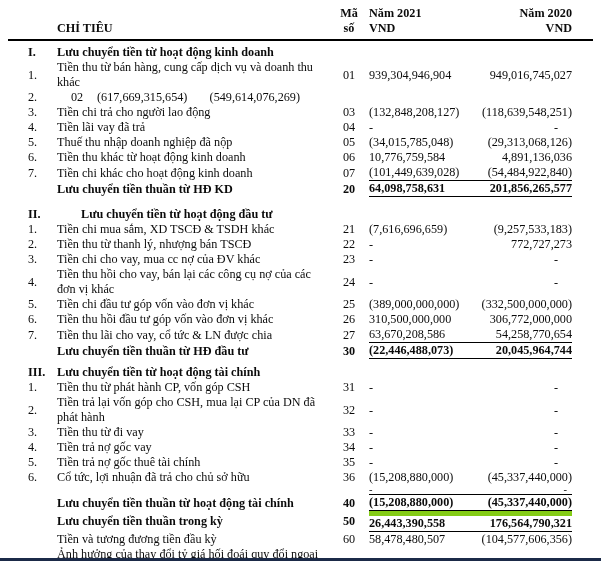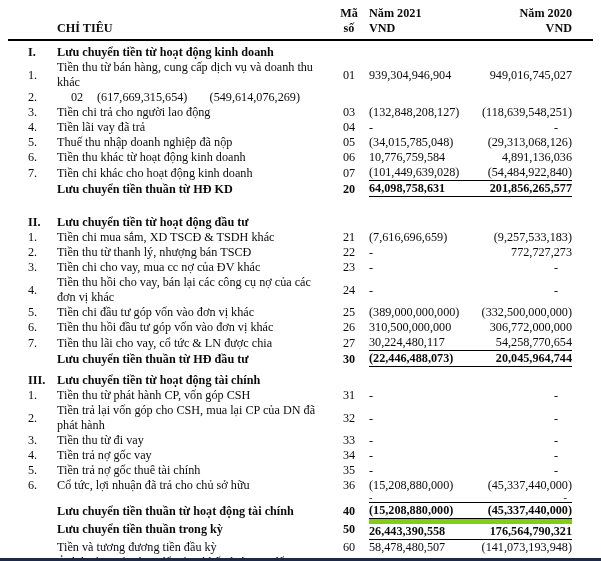--- a/index.html
+++ b/index.html
@@ -117,21 +117,21 @@
         <div class="c-v1">(101,449,639,028)</div>
         <div class="c-v2">(54,484,922,840)</div>
       </div>
       <div class="row total r-u">
         <div class="c-num"></div>
         <div class="c-label">Lưu chuyển tiền thuần từ HĐ KD</div>
         <div class="c-code">20</div>
         <div class="c-v1">64,098,758,631</div>
         <div class="c-v2">201,856,265,577</div>
       </div>
-      <div class="row section" style="margin-top: 18px;">
+      <div class="row section" style="margin-top: 10px; gap: 24px;">
         <div class="c-num">II.</div>
         <div class="c-label">Lưu chuyển tiền từ hoạt động đầu tư</div>
         <div class="c-code"></div>
         <div class="c-v1"></div>
         <div class="c-v2"></div>
       </div>
       <div class="row item">
         <div class="c-num">1.</div>
         <div class="c-label">Tiền chi mua sắm, XD TSCĐ &amp; TSDH khác</div>
         <div class="c-code">21</div>
@@ -170,21 +170,21 @@
         <div class="c-num">6.</div>
         <div class="c-label">Tiền thu hồi đầu tư góp vốn vào đơn vị khác</div>
         <div class="c-code">26</div>
         <div class="c-v1">310,500,000,000</div>
         <div class="c-v2">306,772,000,000</div>
       </div>
       <div class="row item r-u">
         <div class="c-num">7.</div>
         <div class="c-label">Tiền thu lãi cho vay, cổ tức &amp; LN được chia</div>
         <div class="c-code">27</div>
-        <div class="c-v1">30,224,480,117</div>
+        <div class="c-v1">63,670,208,586</div>
         <div class="c-v2">54,258,770,654</div>
       </div>
       <div class="row total r-u">
         <div class="c-num"></div>
         <div class="c-label">Lưu chuyển tiền thuần từ HĐ đầu tư</div>
         <div class="c-code">30</div>
         <div class="c-v1">(22,446,488,073)</div>
         <div class="c-v2">20,045,964,744</div>
       </div>
       <div class="row section" style="margin-top: 6px;">
@@ -255,21 +255,21 @@
         <div class="c-label">Lưu chuyển tiền thuần trong kỳ</div>
         <div class="c-code">50</div>
         <div class="c-v1">26,443,390,558</div>
         <div class="c-v2">176,564,790,321</div>
       </div>
       <div class="row item">
         <div class="c-num"></div>
         <div class="c-label">Tiền và tương đương tiền đầu kỳ</div>
         <div class="c-code">60</div>
         <div class="c-v1">58,478,480,507</div>
-        <div class="c-v2">(141,073,193,948)</div>
+        <div class="c-v2">(104,577,606,356)</div>
       </div>
       <div class="row item r-u">
         <div class="c-num"></div>
         <div class="c-label">Ảnh hưởng của thay đổi tỷ giá hối đoái quy đổi ngoại tệ</div>
         <div class="c-code">61</div>
         <div class="c-v1 dash-val">-</div>
         <div class="c-v2 dash-val">-</div>
       </div>
     </div>
 

